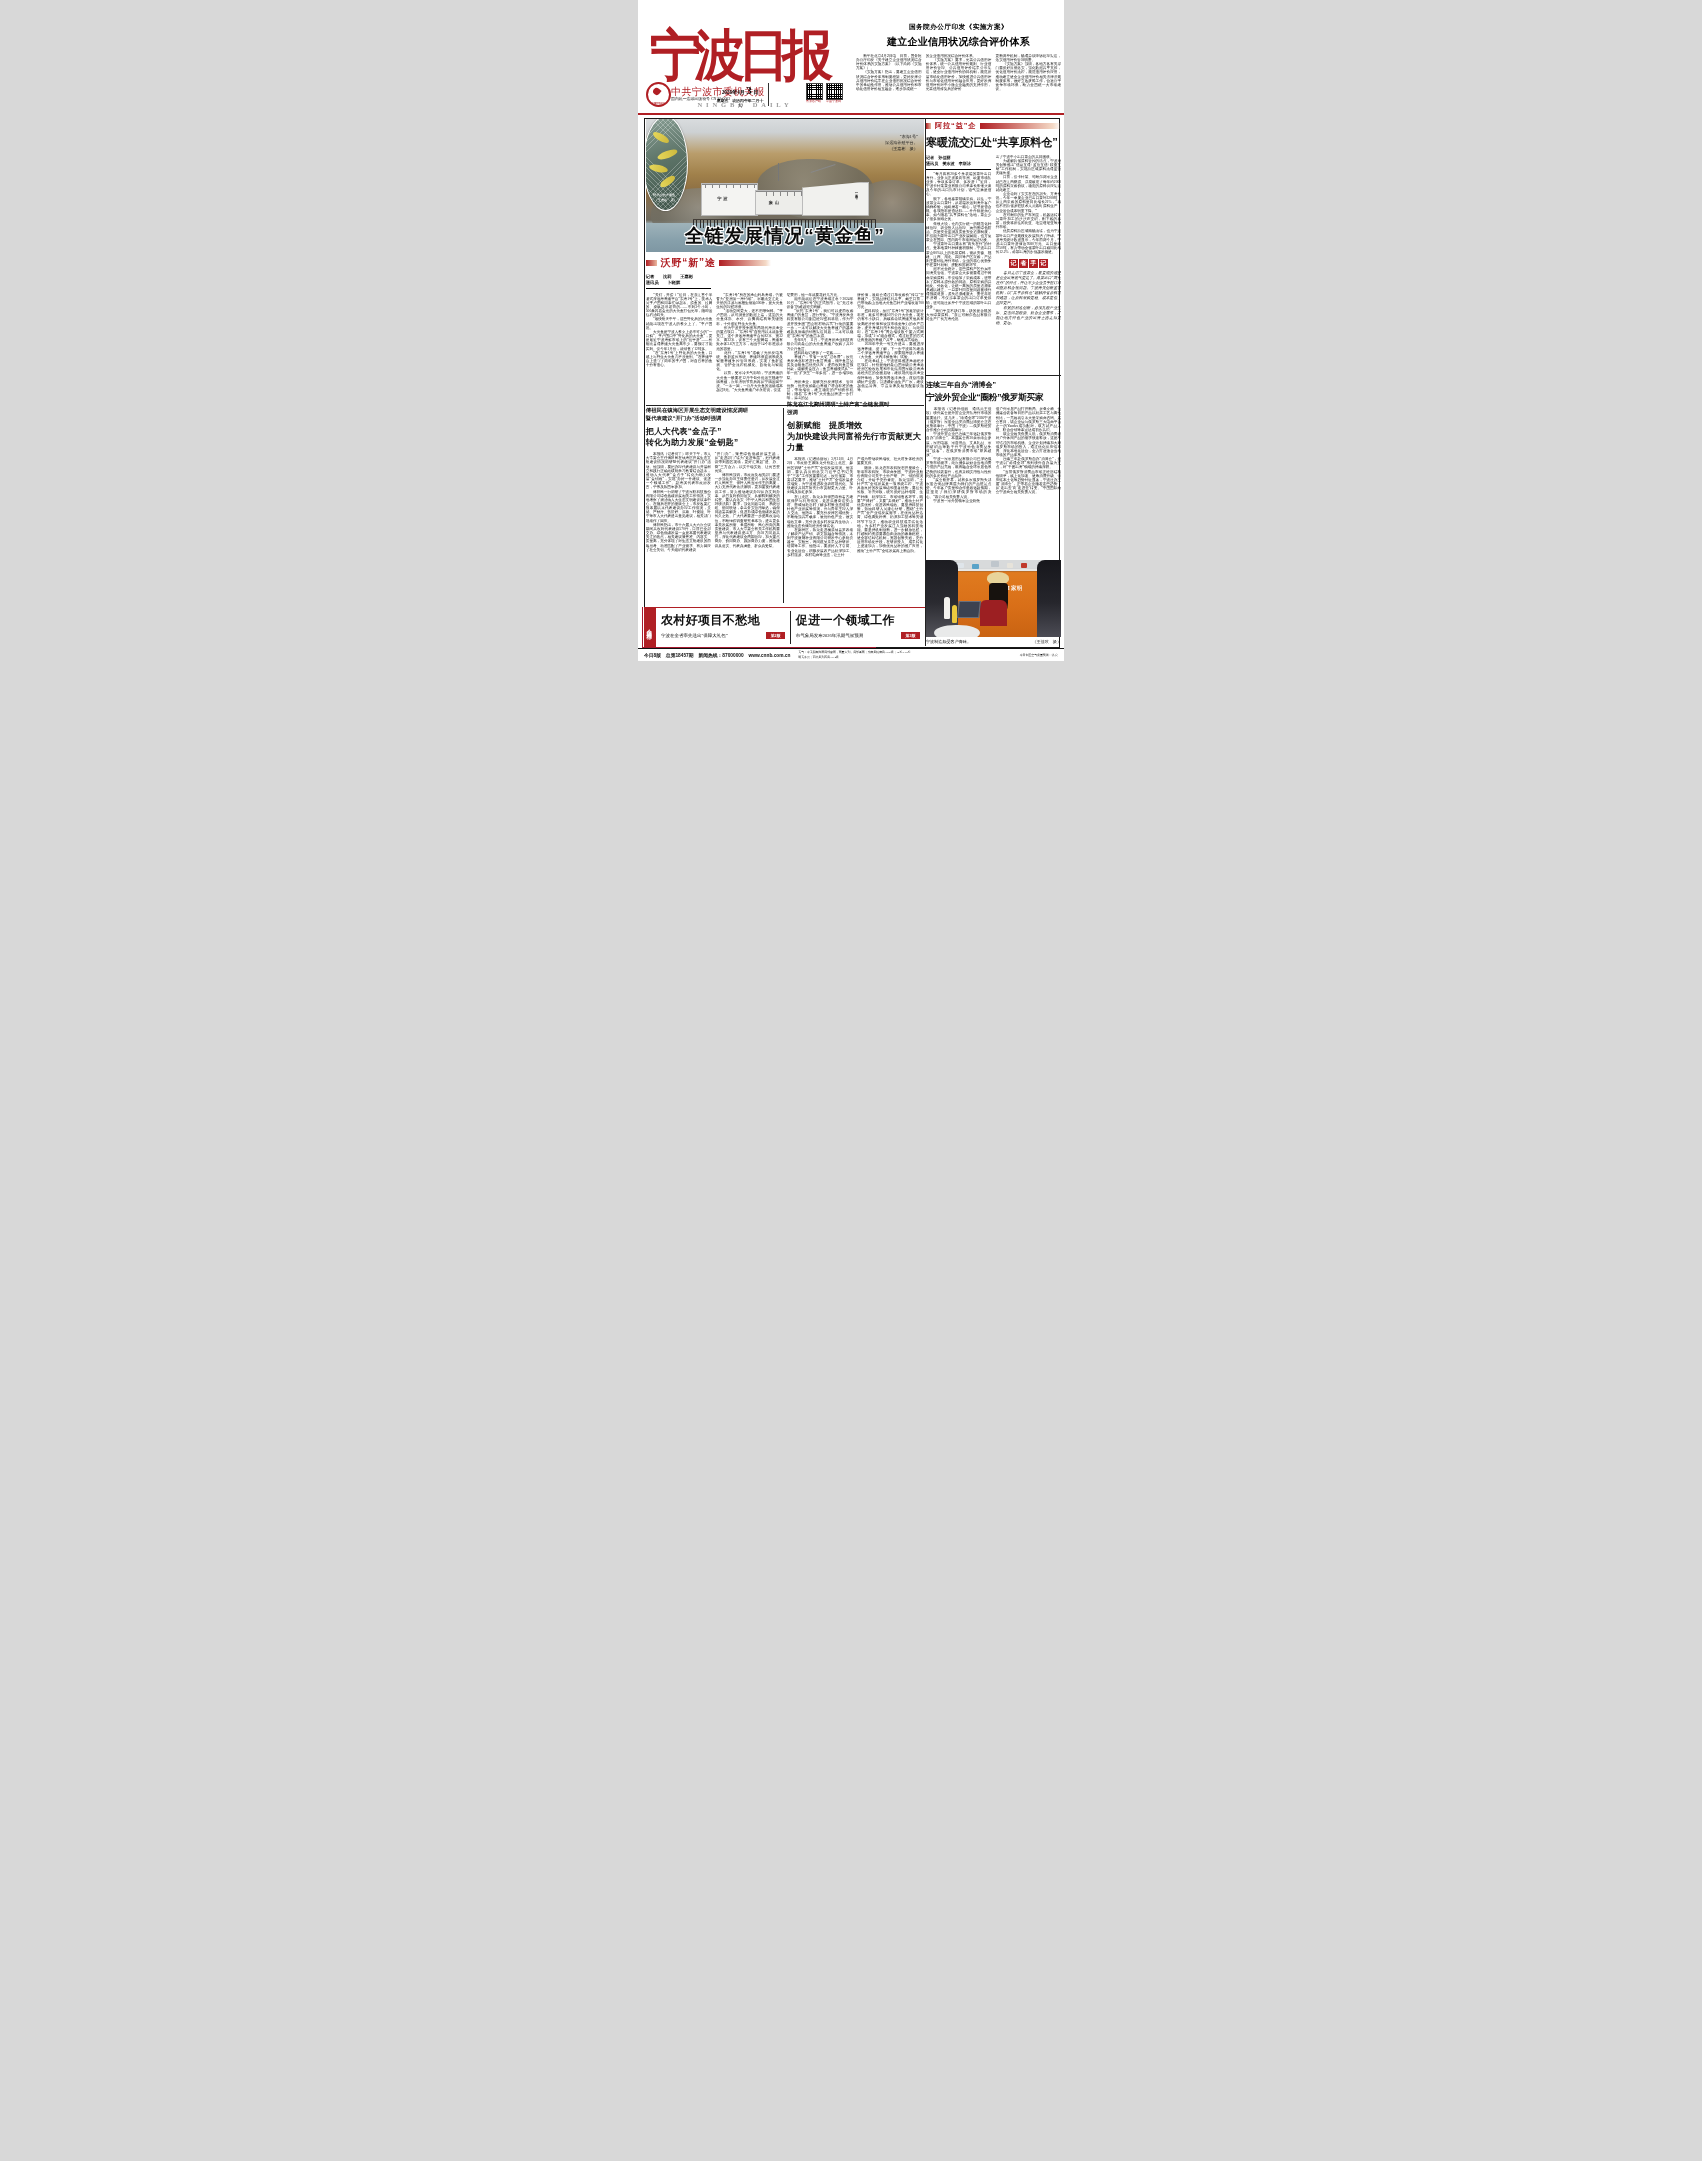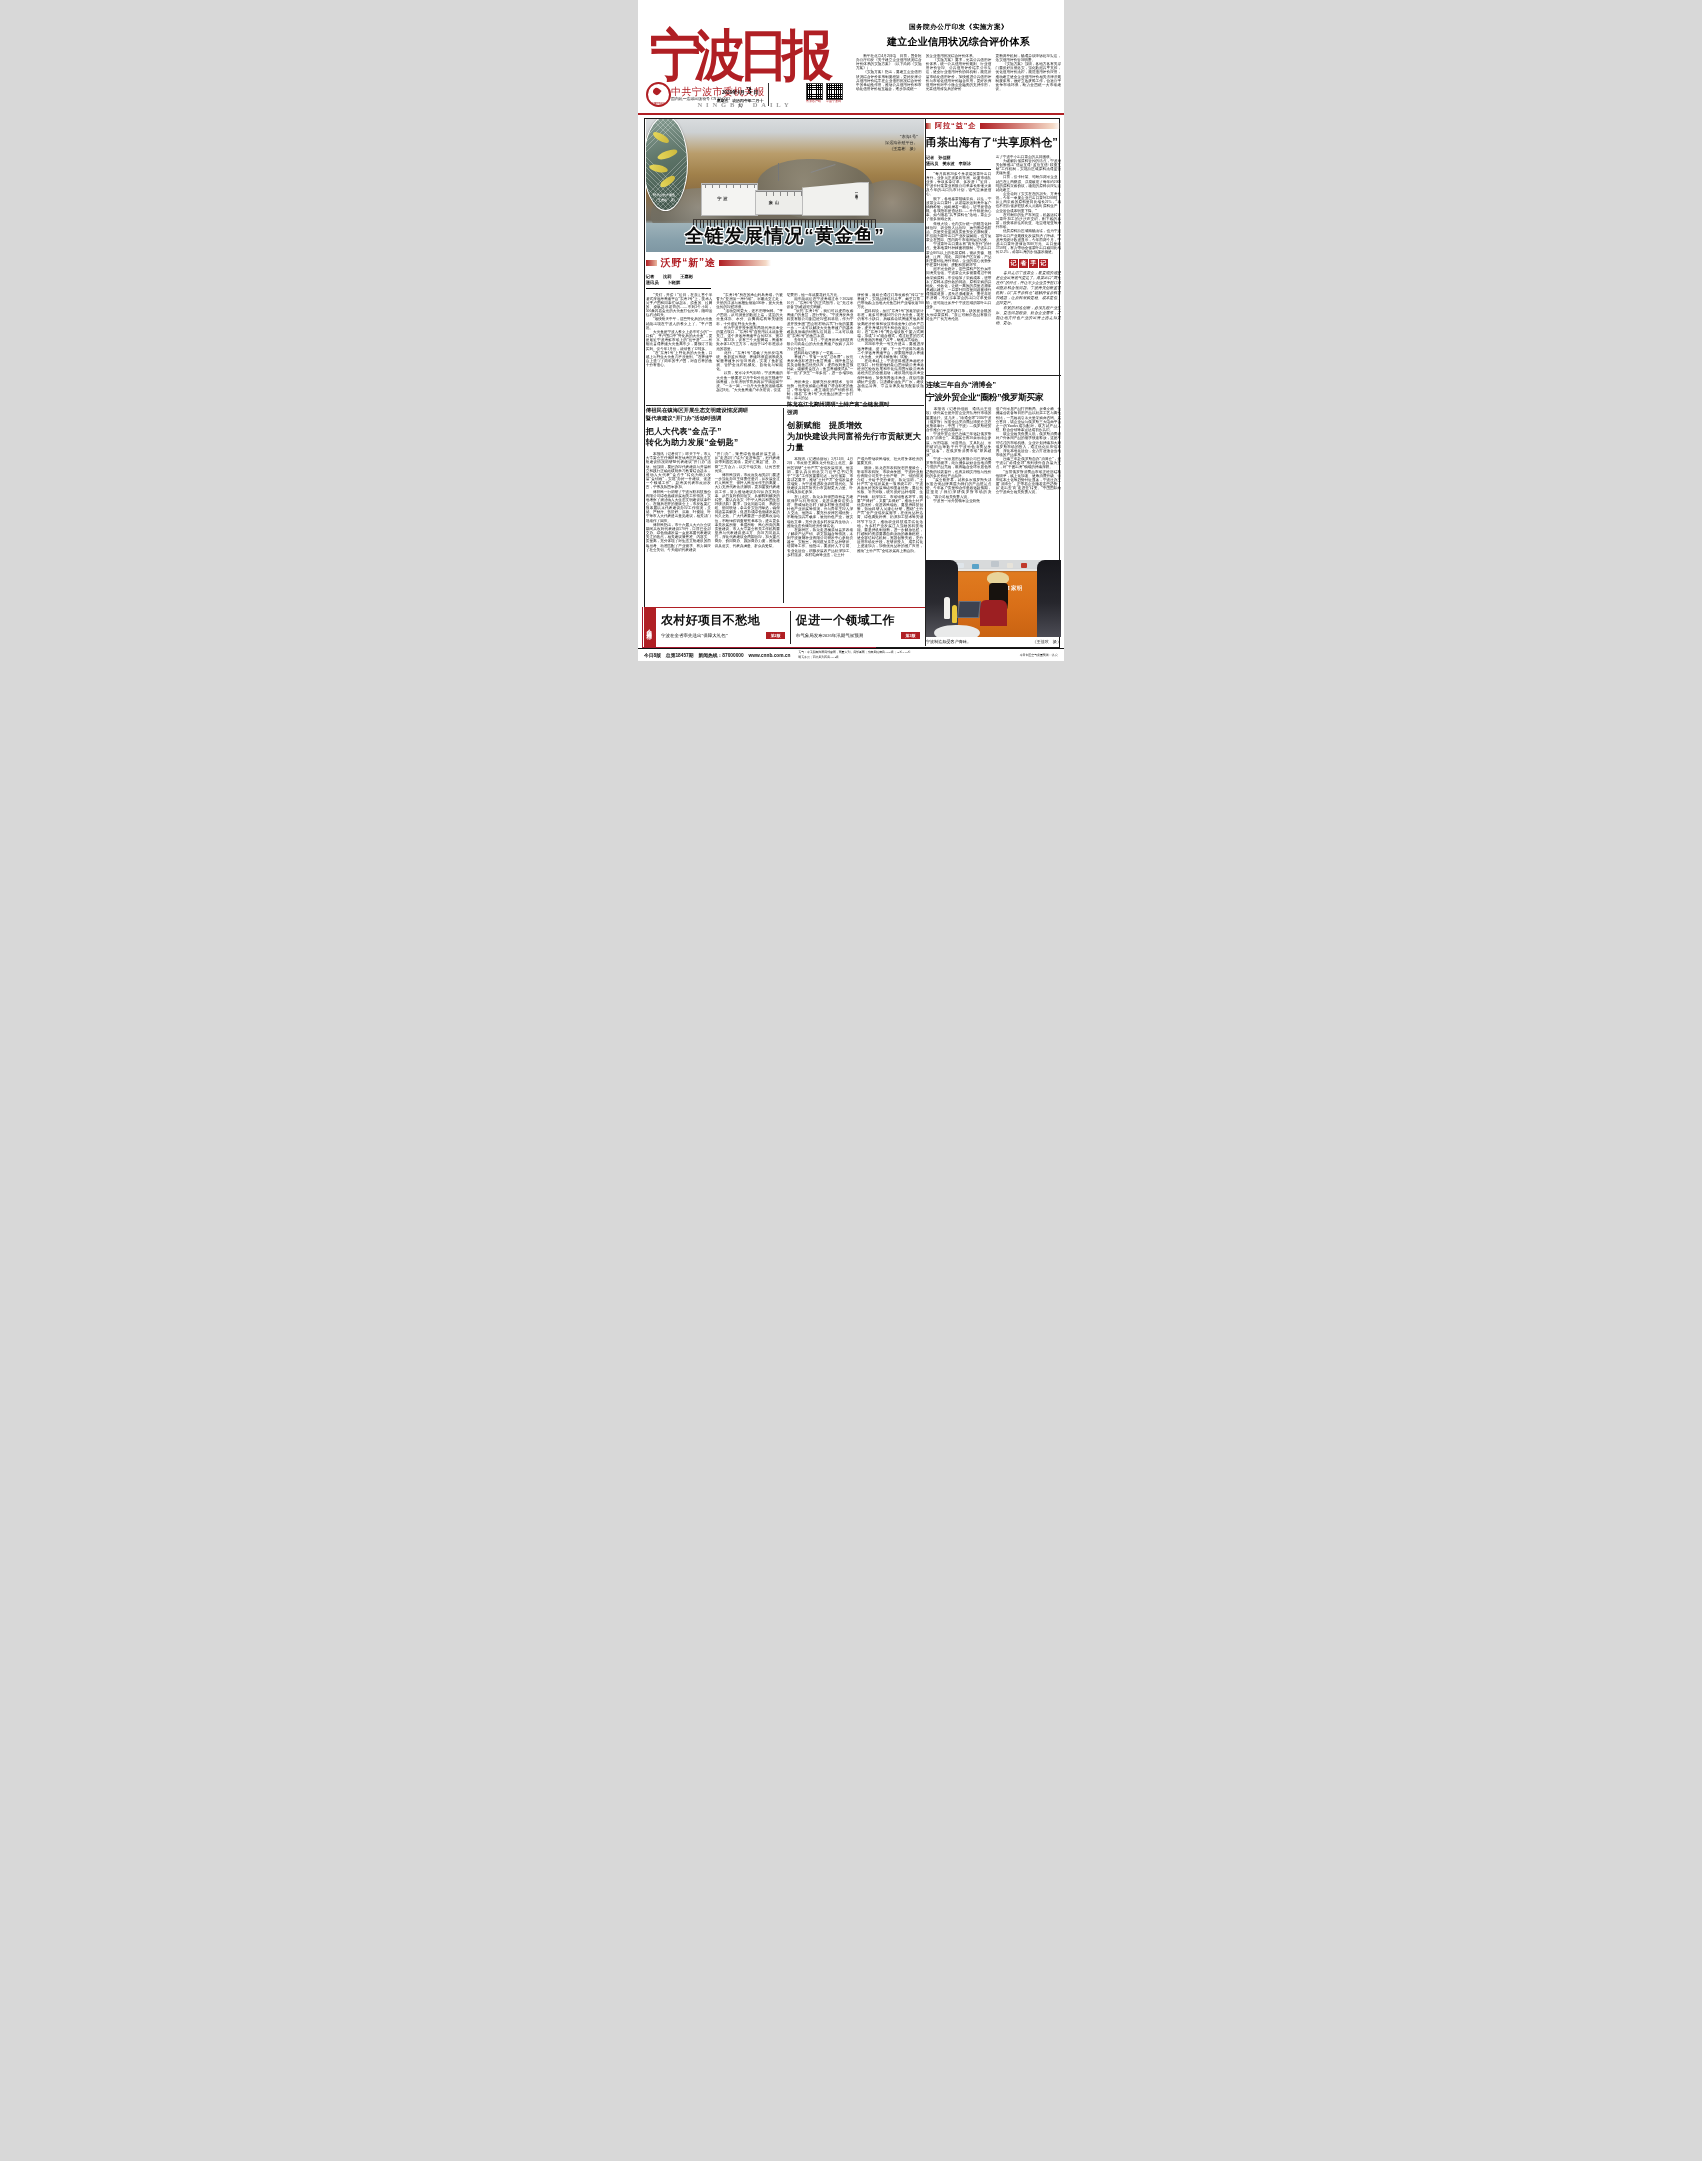--- a/index.html
+++ b/index.html
@@ -306,21 +306,21 @@
     </div>
   </div>
 
   <div class="abs region-right">
     <div class="sec-row">
       <div class="sec-sq" style="width:5.2px;"></div>
       <div class="sec-title hl" style="font-size:7.3px;">阿拉“益”企</div>
       <div class="sec-bar" style="flex:1;"></div>
     </div>
 
-    <div class="tea-headline hl">甬茶出海有了“共享原料仓”</div>
+    <div class="tea-headline hl">寒暖流交汇处“共享原料仓”</div>
 
     <div class="tea-body">
       <div>
         <div class="byline" style="font-size:4.1px;">记者　孙佳丽
 通讯员　樊东波　李斯冰</div>
         <div class="byline-rule"></div>
         <div class="coltext" style="margin-top:2.2px;">　　“每月将有20多个集装箱的茶叶出口海外，业务员正抓紧向非洲、欧盟市场拓业务，争取多拿订单、多发货！”近日，宁波卡特莱茶业有限公司董事长朱银火谈及今年的出口拓市计划，语气里满是信心。
 　　眼下，各地春茶陆续采摘。以往，宁波茶企出口茶叶，从装箱发运到海外客户抽样检验，始终揪着一颗心，证书是否合规、各项指标是否达标……件件都是烦心事。如今随着“共享原料仓”落地，茶企少了很多后顾之忧。
 　　朱银火说，仓内实行统一的规范化种植管理、农业投入品管理、病虫害绿色防治、质量安全监测及质量安全追溯制度，不仅能为茶叶出口产业发展赋能，也方便茶企在国际、国内两个市场间便捷切换。
 　　宁波茶叶出口素来有“两头在外”的特点。受本地茶叶种植面积限制，宁波出口茶企80%以上的毛茶原料，需从安徽、福建、江西、湖北、四川等产区采购，产品则主要销往海外市场，企业的核心优势集中在茶叶精制、拼配和贸易环节。

